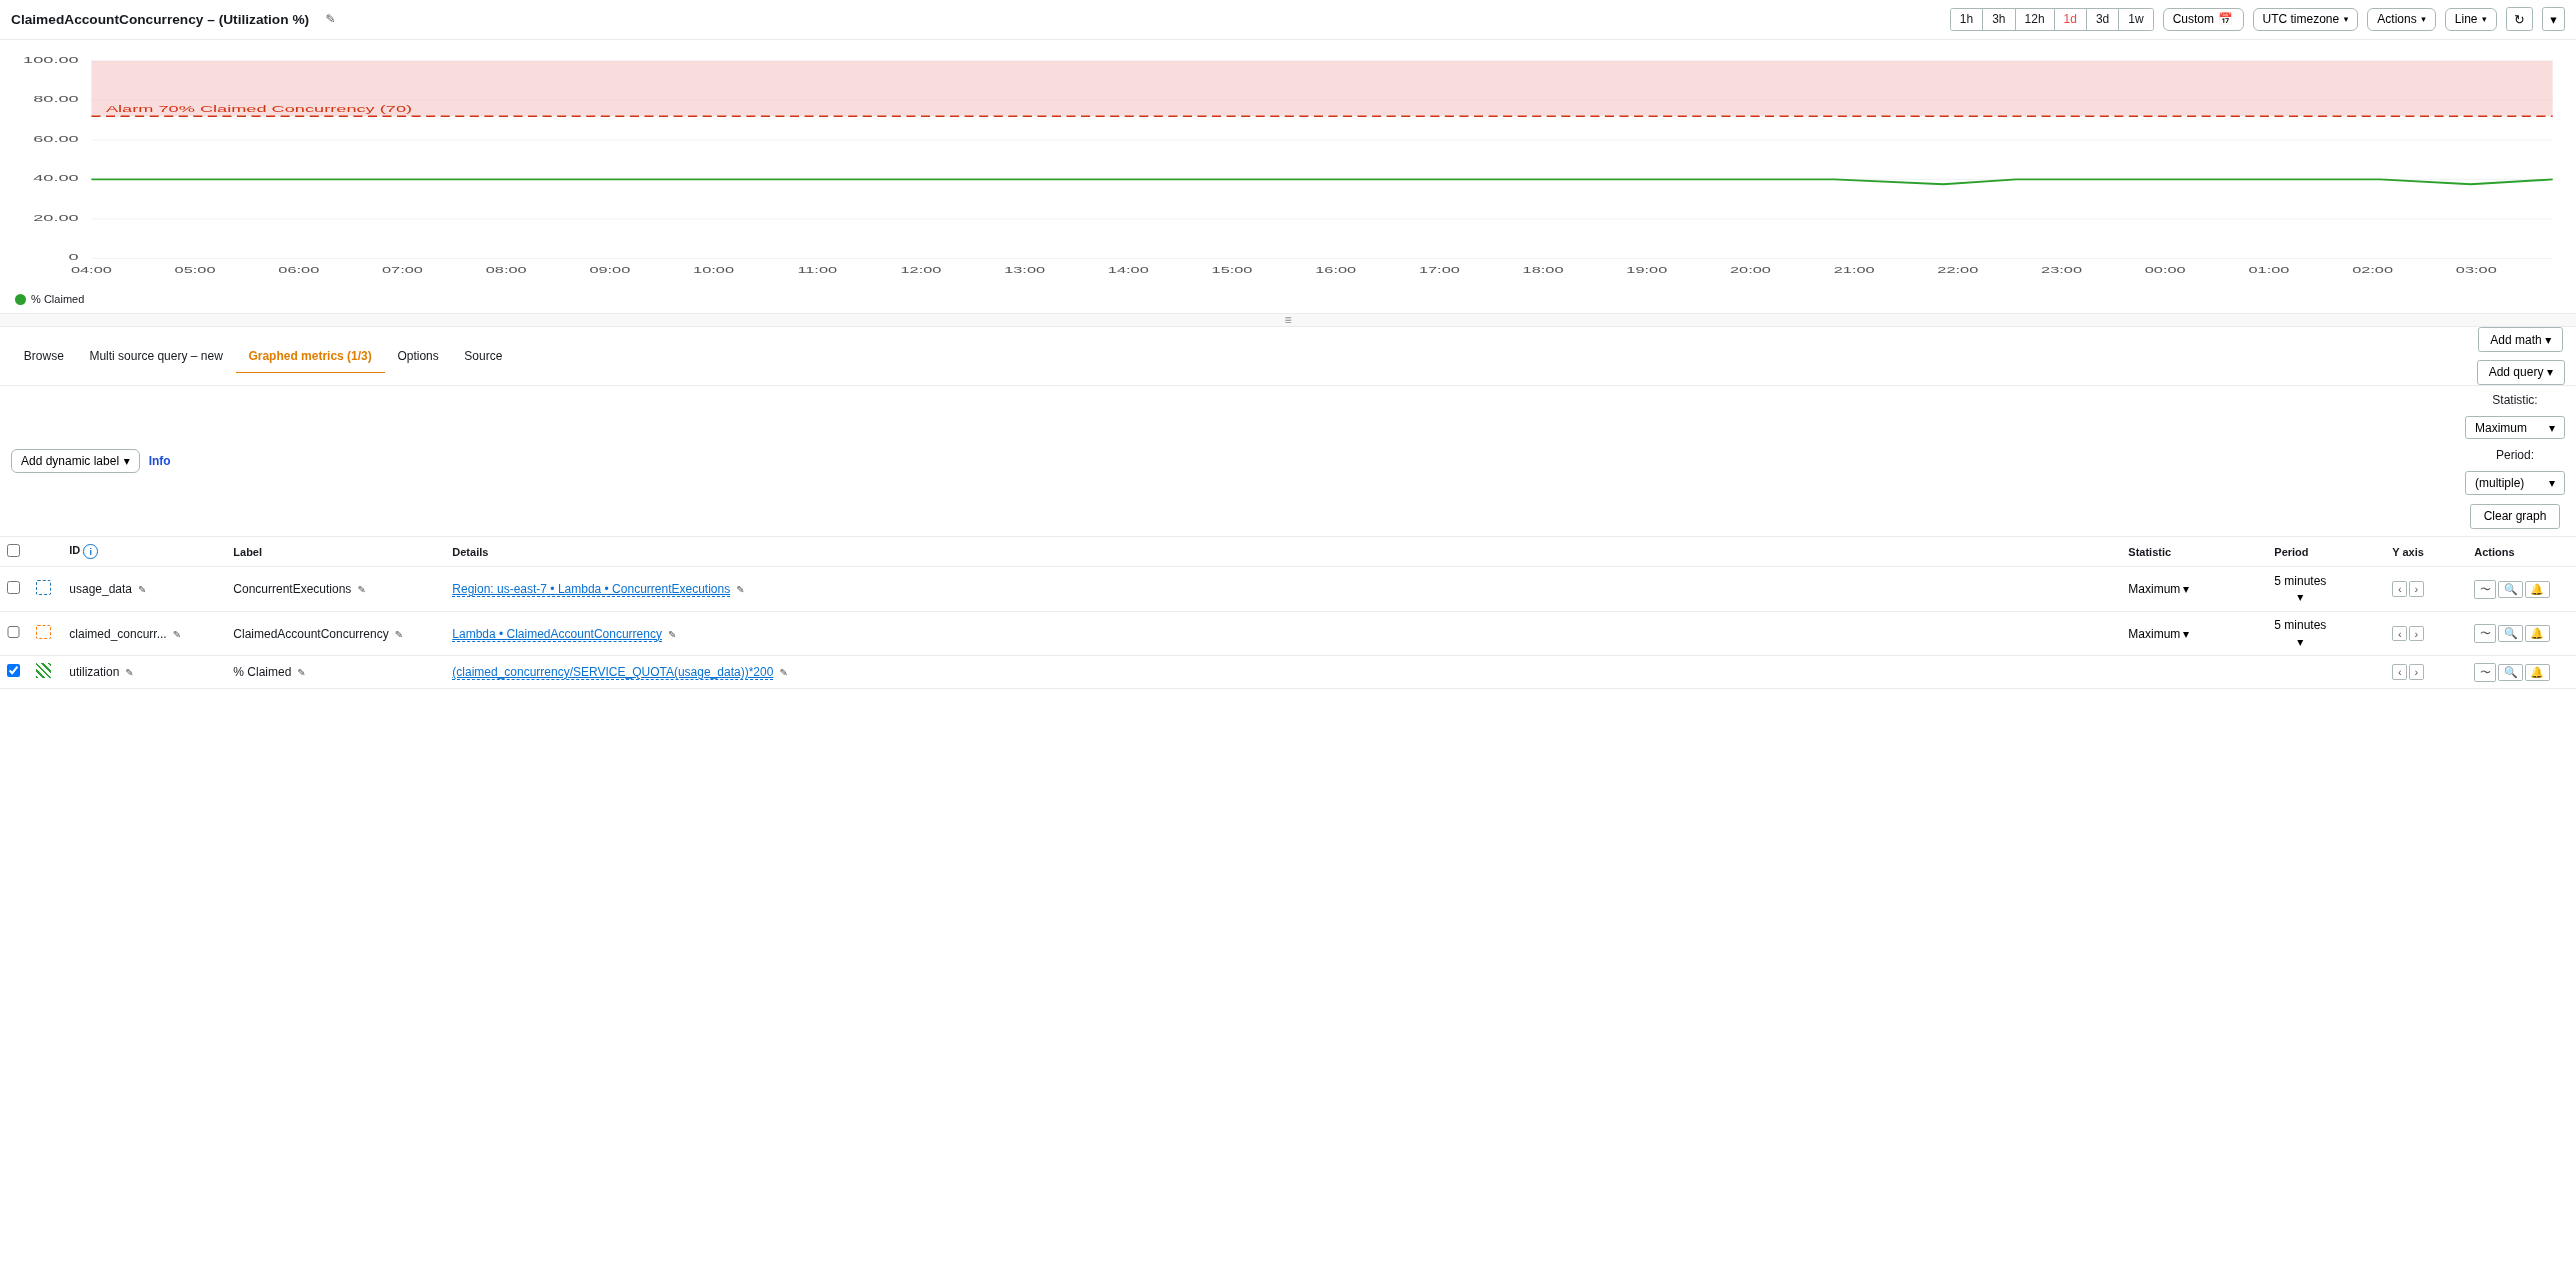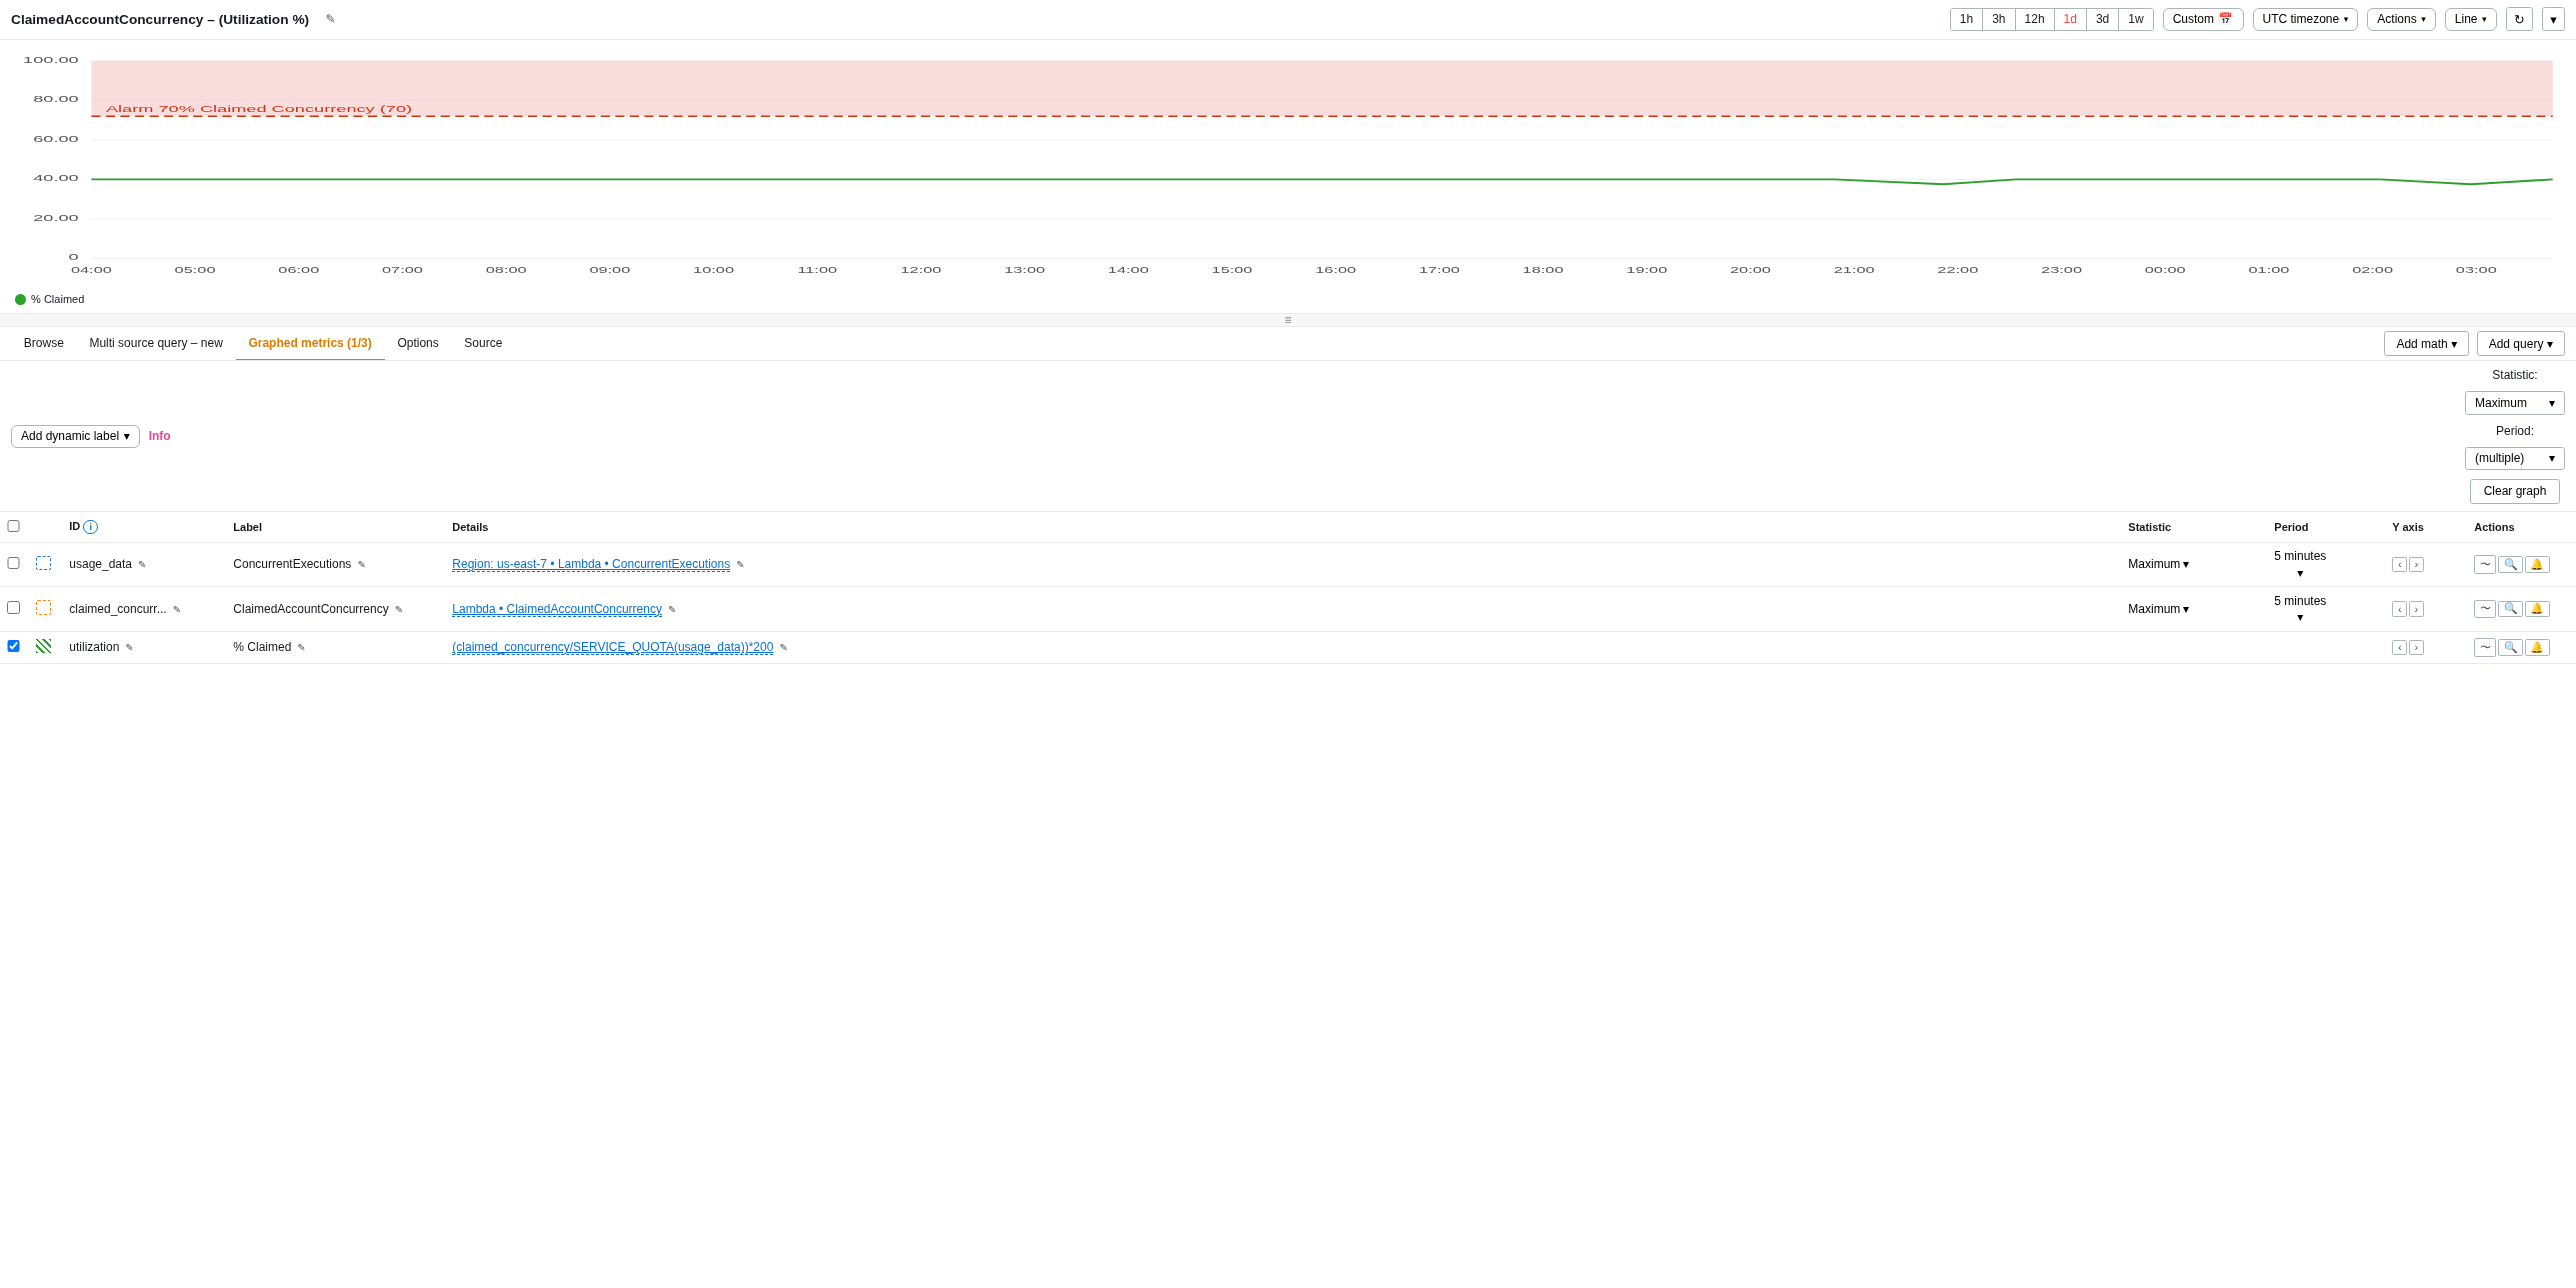--- a/index.html
+++ b/index.html
@@ -120,20 +120,21 @@
     .tab.active {
       color: #e07c00;
       border-bottom: 1.8px solid #e07c00;
       font-weight: 600;
     }
     .tabs-actions {
       margin-left: auto;
       display: flex;
       gap: 7.3px;
       align-items: center;
+      flex-direction: column;
     }
     .action-btn {
       display: flex;
       align-items: center;
       gap: 3.6px;
       padding: 4.6px 11px;
       border: 0.9px solid #aab7b8;
       border-radius: 2.7px;
       background: #fff;
       cursor: pointer;
@@ -142,21 +143,21 @@
 
     
     .metrics-toolbar {
       display: flex;
       align-items: center;
       gap: 9px;
       padding: 7.3px 11px;
       border-bottom: 0.9px solid #e9ebed;
     }
     .info-badge {
-      color: #ec4899;
+      color: #1d4ed8;
       font-weight: 600;
       font-size: 12px;
     }
     .metrics-right {
       margin-left: auto;
       display: flex;
       align-items: center;
       gap: 9px;
       flex-direction: column;
     }

